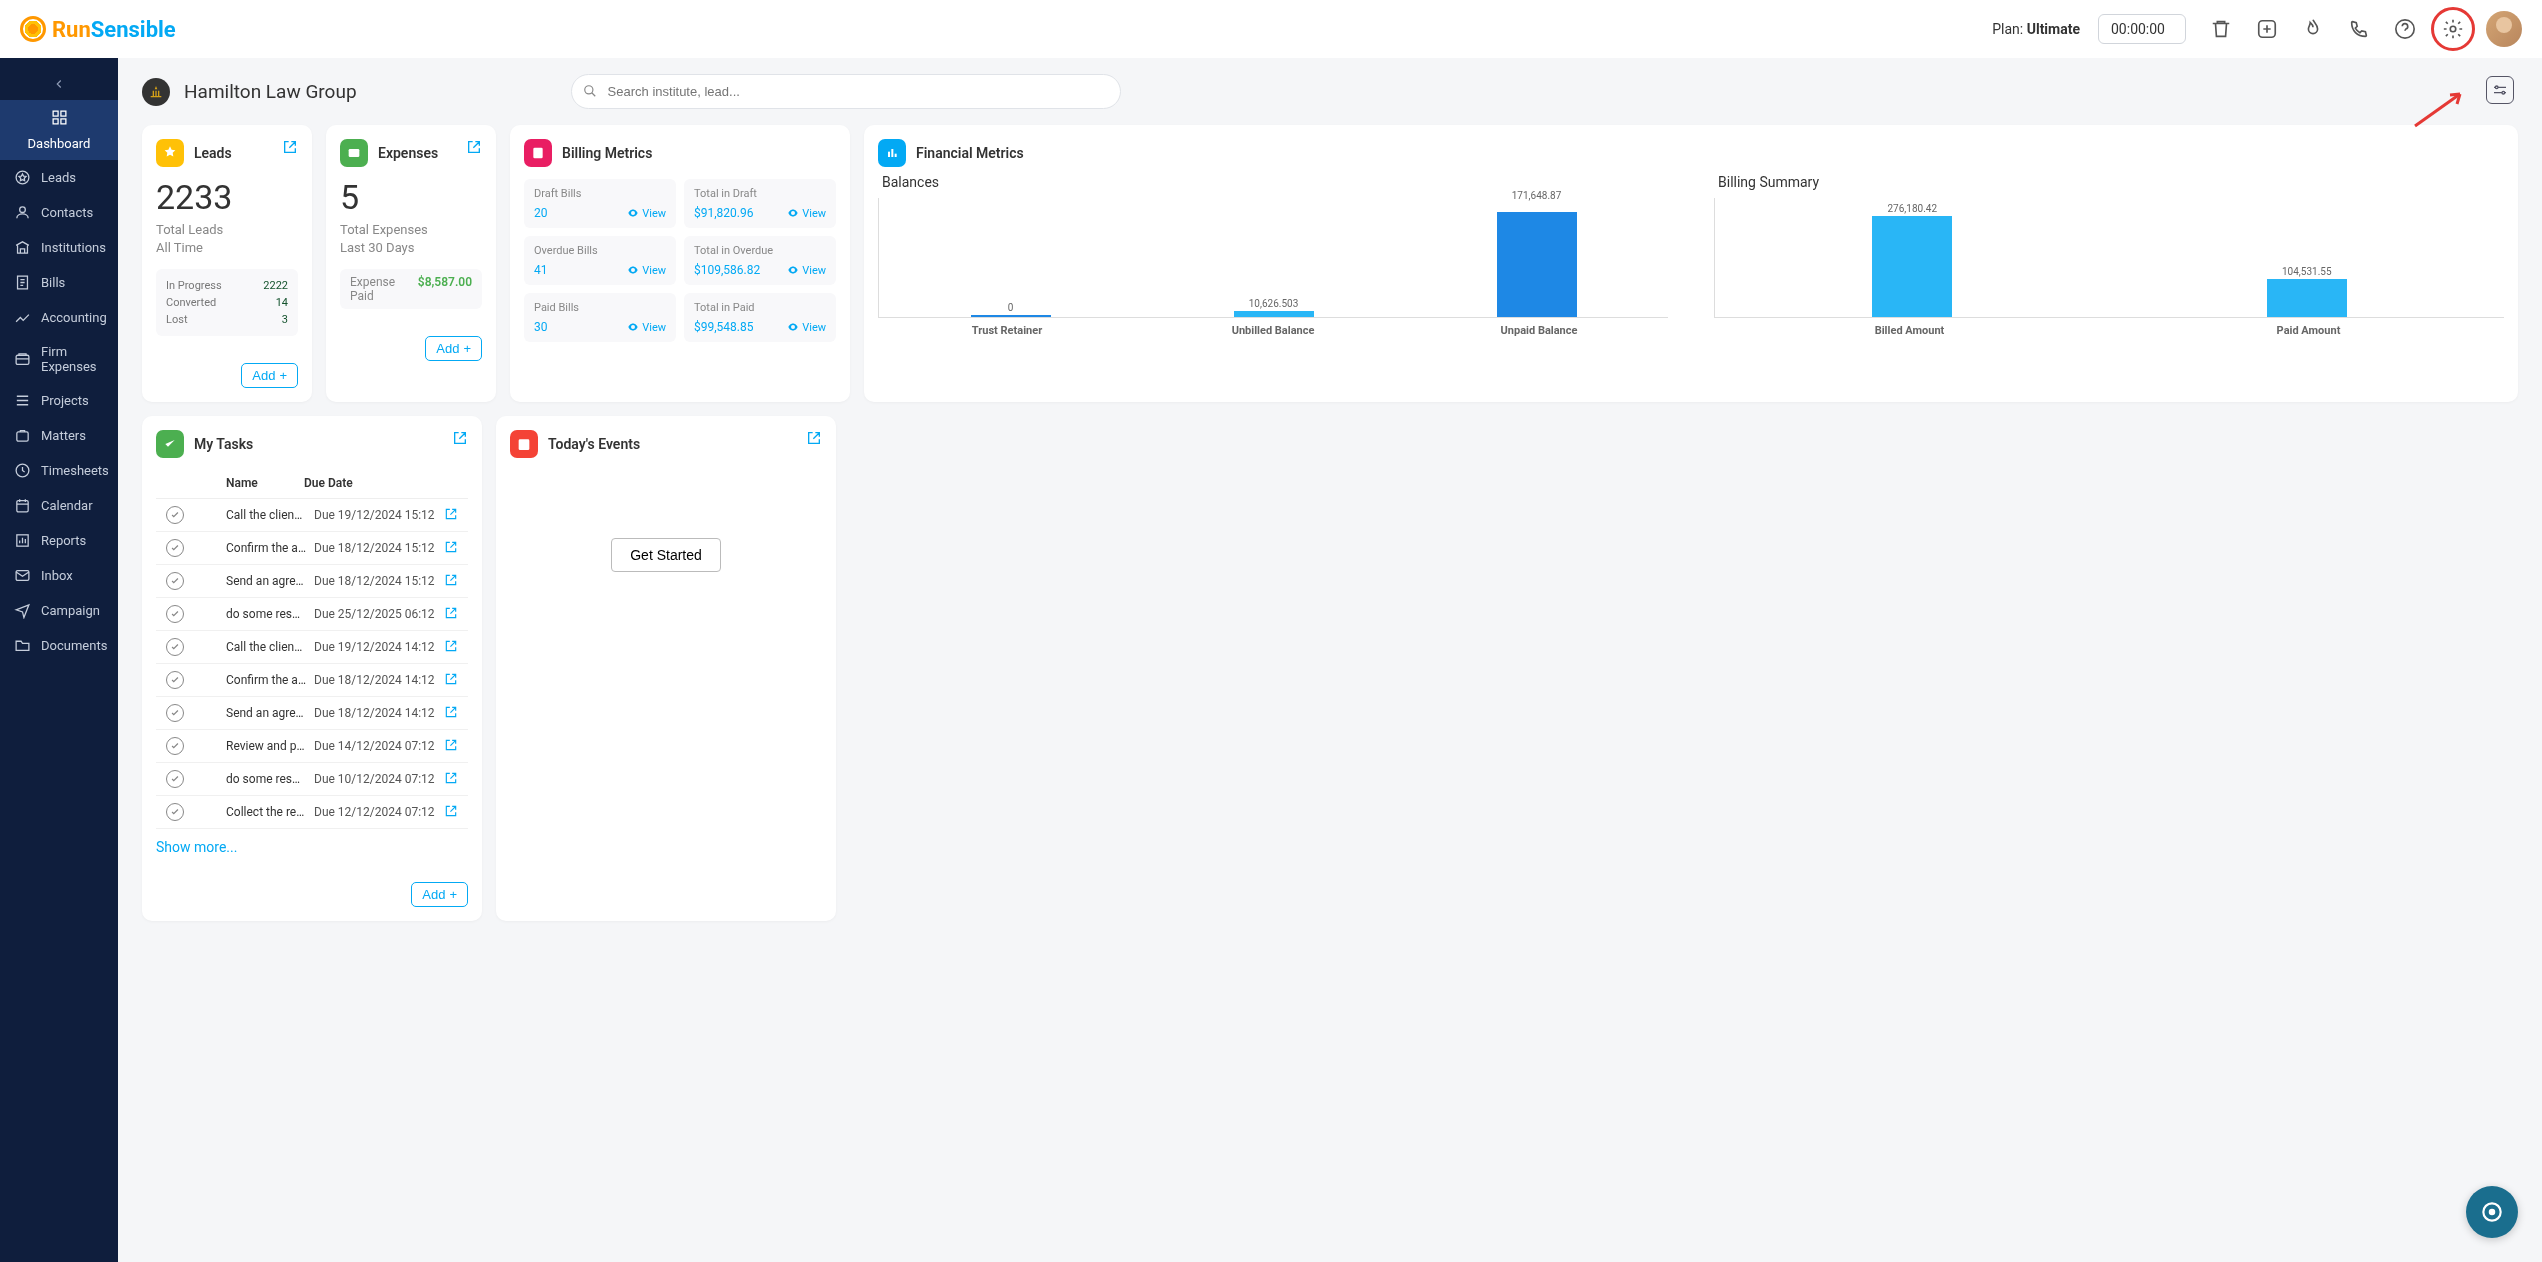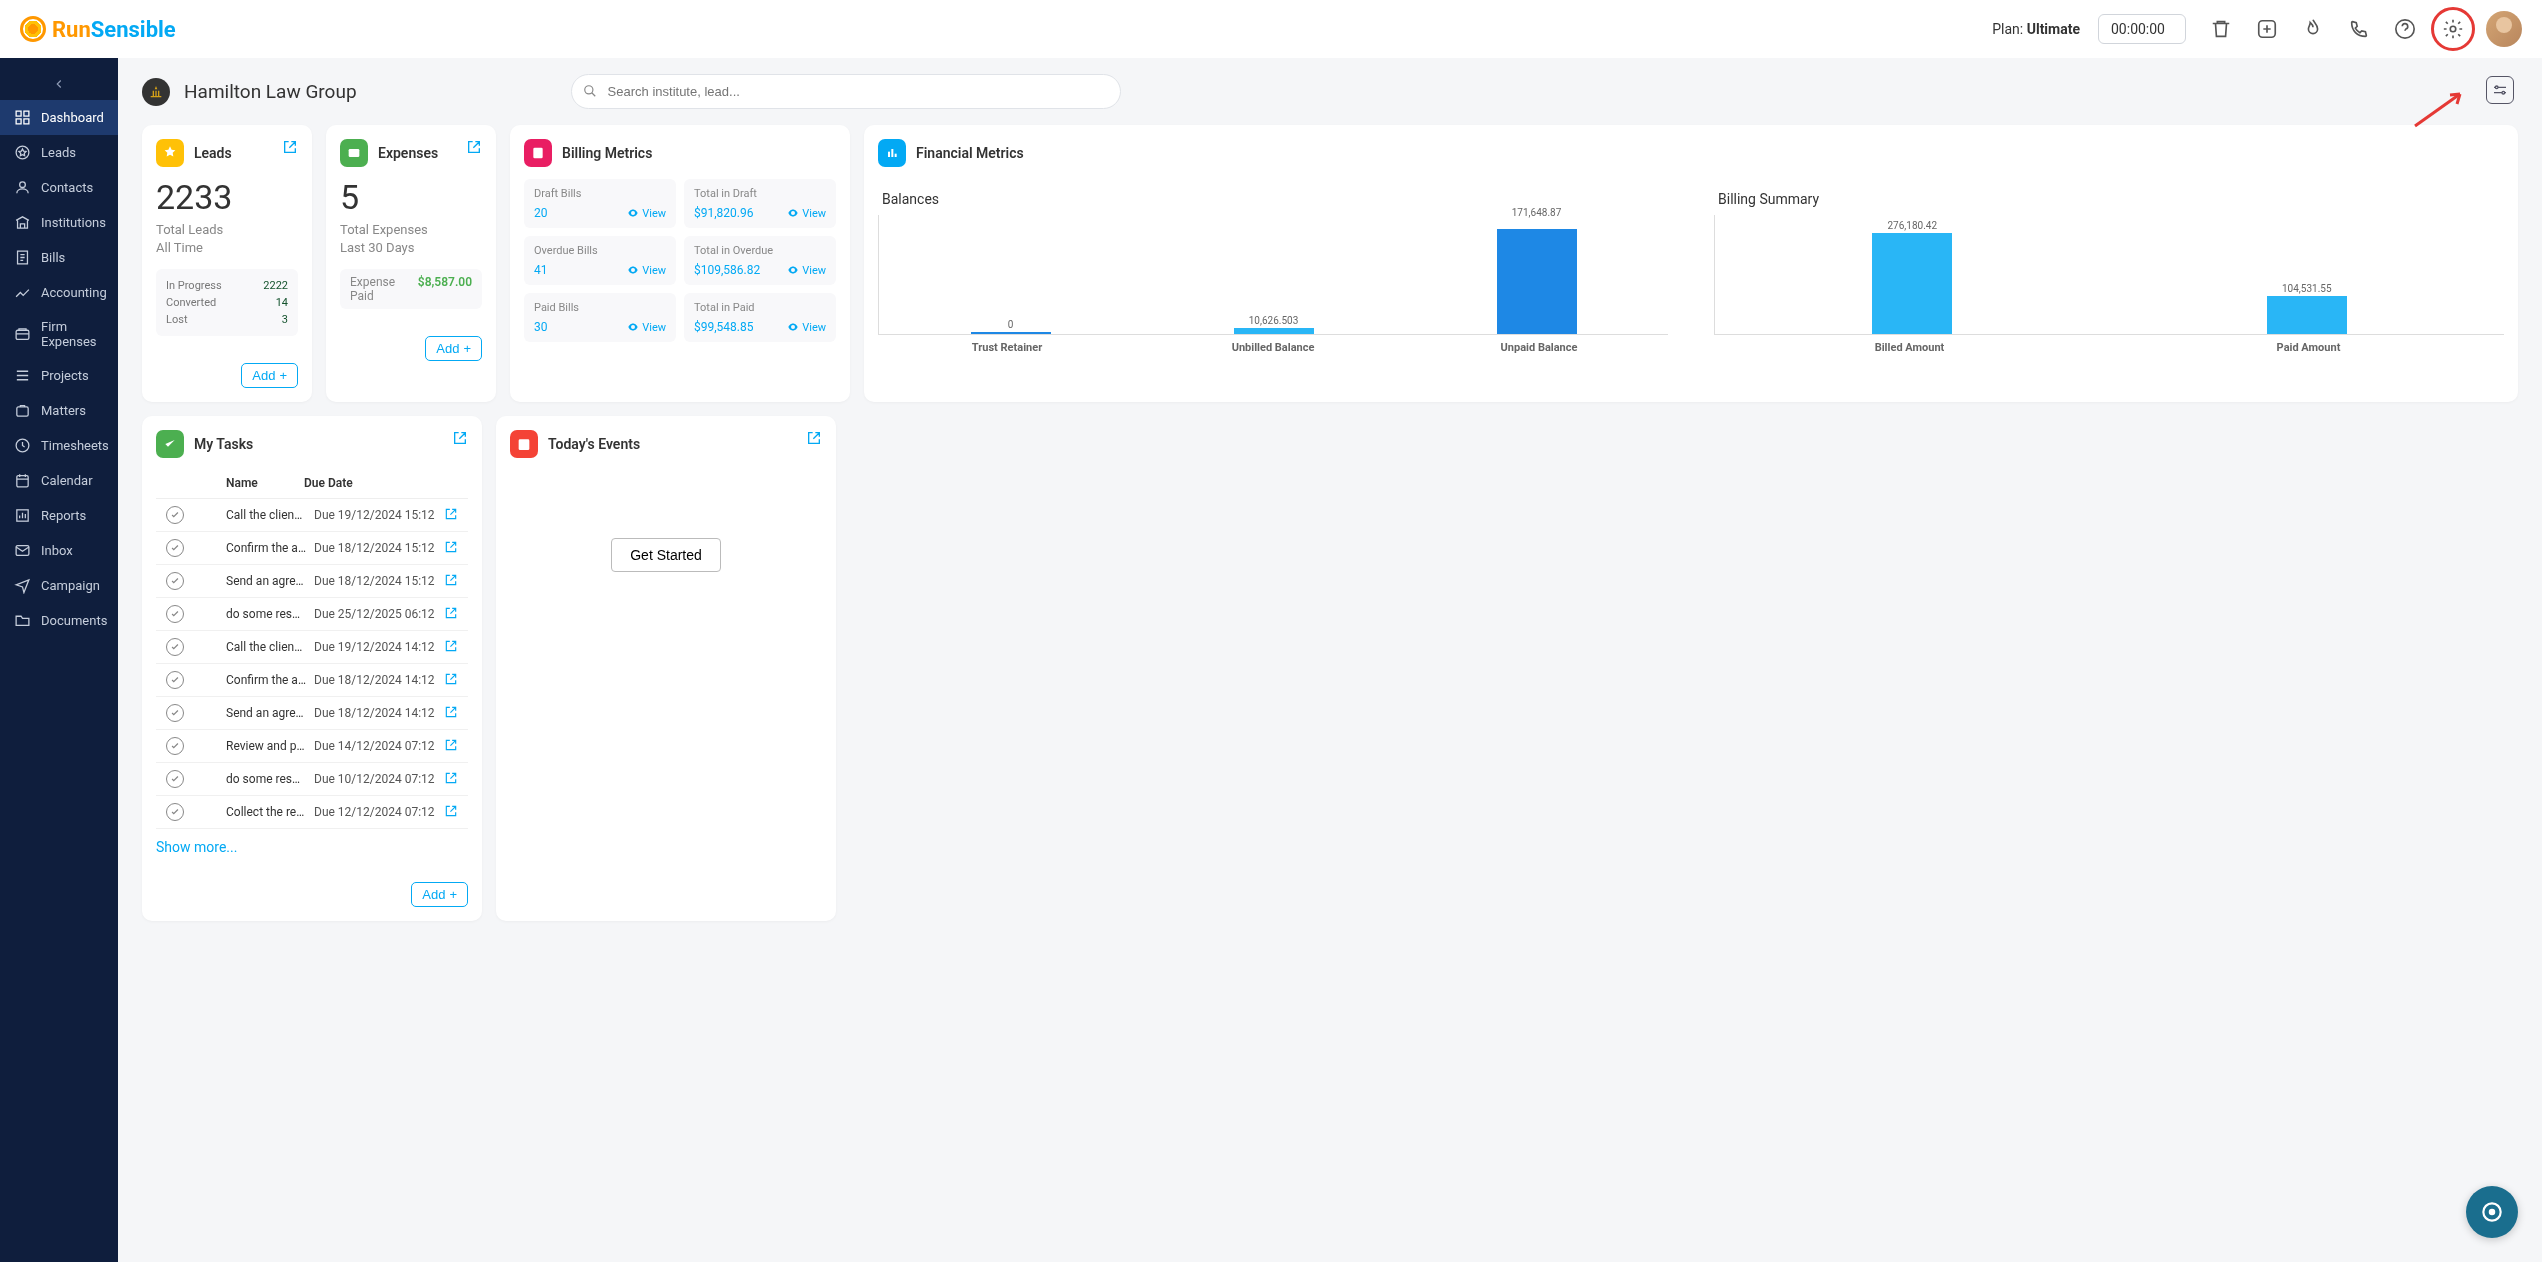--- a/index.html
+++ b/index.html
@@ -16,21 +16,21 @@
 .top-icon { width: 40px; height: 40px; display: flex; align-items: center; justify-content: center; border-radius: 50%; cursor: pointer; color: #555; margin: 0 3px; }
 .top-icon svg { width: 22px; height: 22px; }
 .settings-circle { border: 3px solid #e53935; border-radius: 50%; width: 44px; height: 44px; }
 .avatar { width: 36px; height: 36px; border-radius: 50%; background: linear-gradient(135deg,#d4a574,#b8865d); margin-left: 8px; position: relative; overflow: hidden; }
 .avatar::after { content:''; position:absolute; top:6px; left:10px; width:16px; height:16px; border-radius:50%; background:#e8c5a0; }
 
 .container { display: flex; height: calc(100vh - 58px); }
 .sidebar { width: 118px; background: #0f1e3d; color: #fff; padding-top: 10px; display: flex; flex-direction: column; overflow-y: auto; }
 .side-collapse { height: 32px; display: flex; align-items: center; justify-content: center; cursor: pointer; color: #8e9bb5; }
 .side-item { display: flex; align-items: center; gap: 10px; padding: 9px 14px; font-size: 13px; cursor: pointer; color: #c5cddb; }
-.side-item.active { background: #1e3a6e; color: #fff; }
+.side-item.active { background: #1e3a6e; color: #fff; flex-direction: column; }
 .side-item svg { width: 17px; height: 17px; flex-shrink: 0; }
 
 .main { flex: 1; overflow-y: auto; padding: 16px 24px; position: relative; }
 .page-header { display: flex; align-items: center; gap: 14px; margin-bottom: 16px; }
 .org-icon { width: 28px; height: 28px; border-radius: 50%; background: #333; display:flex; align-items:center; justify-content:center; }
 .org-icon svg { width:16px; height:16px; color:#d4a017; }
 .page-title { font-size: 19px; font-weight: 400; }
 .search-wrap { flex: 1; max-width: 550px; margin-left: 200px; }
 .search-input { width: 100%; padding: 9px 14px 9px 36px; border: 1px solid #e0e3e8; border-radius: 20px; font-size: 13px; outline: none; background: #fff; }
 .search-rel { position: relative; }
@@ -63,21 +63,21 @@
 .exp-paid span:last-child { color: #4caf50; font-weight: 600; }
 
 .metric-grid { display: grid; grid-template-columns: 1fr 1fr; gap: 8px; margin-top: 12px; }
 .metric-cell { background: #f8f8fa; border-radius: 6px; padding: 8px 10px; }
 .metric-label { font-size: 11px; color: #888; margin-bottom: 6px; }
 .metric-row { display: flex; justify-content: space-between; align-items: center; font-size: 12px; }
 .metric-val { color: #03a9f4; }
 .view-link { color: #03a9f4; font-size: 11px; cursor: pointer; display: flex; align-items: center; gap: 3px; }
 .view-link svg { width: 12px; height: 12px; }
 
-.charts-row { display: flex; gap: 46px; margin-top: 24px; }
+.charts-row { display: flex; gap: 46px; margin-top: 7px; }
 .chart-block { flex: 1; }
 .chart-title { font-size: 14px; margin-bottom: 8px; padding-left: 4px; }
 .chart-area { height: 120px; display: flex; align-items: flex-end; gap: 8px; border-left: 1px solid #ddd; border-bottom: 1px solid #ddd; padding: 0 4px; position: relative; }
 .bar-wrap { flex: 1; display: flex; flex-direction: column; align-items: center; justify-content: flex-end; position:relative; }
 .bar { width: 80px; background: #1e88e5; }
 .bar.light { background: #29b6f6; }
 .bar-val { font-size: 10px; color: #666; position: absolute; }
 .bar-labels { display: flex; gap: 8px; margin-top: 6px; font-weight: bold; }
 .bar-labels span { flex: 1; text-align: center; font-size: 11px; color: #666; }
 

